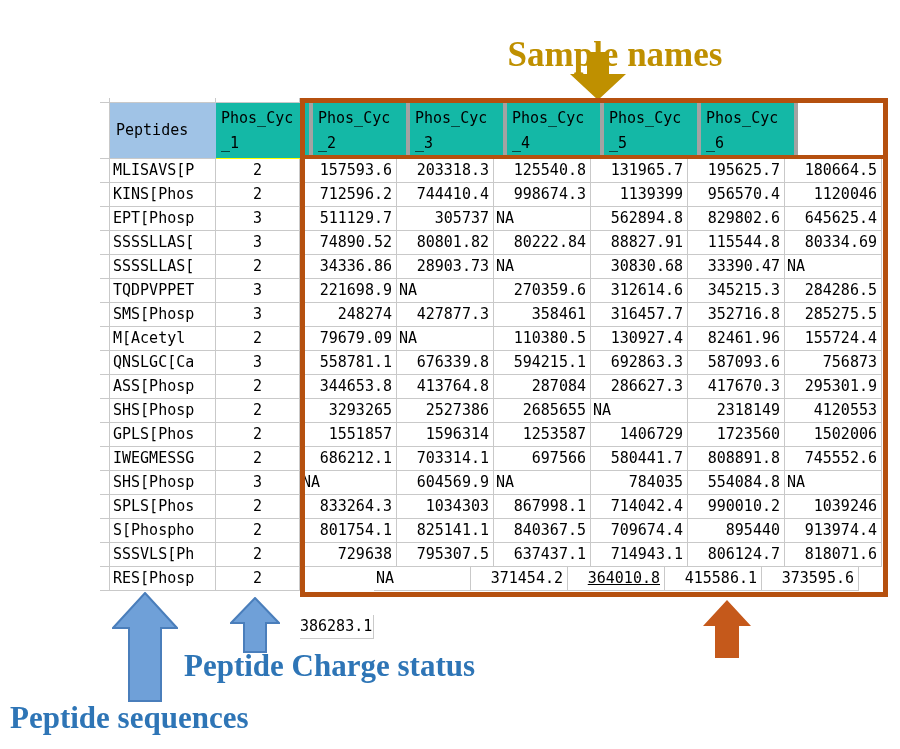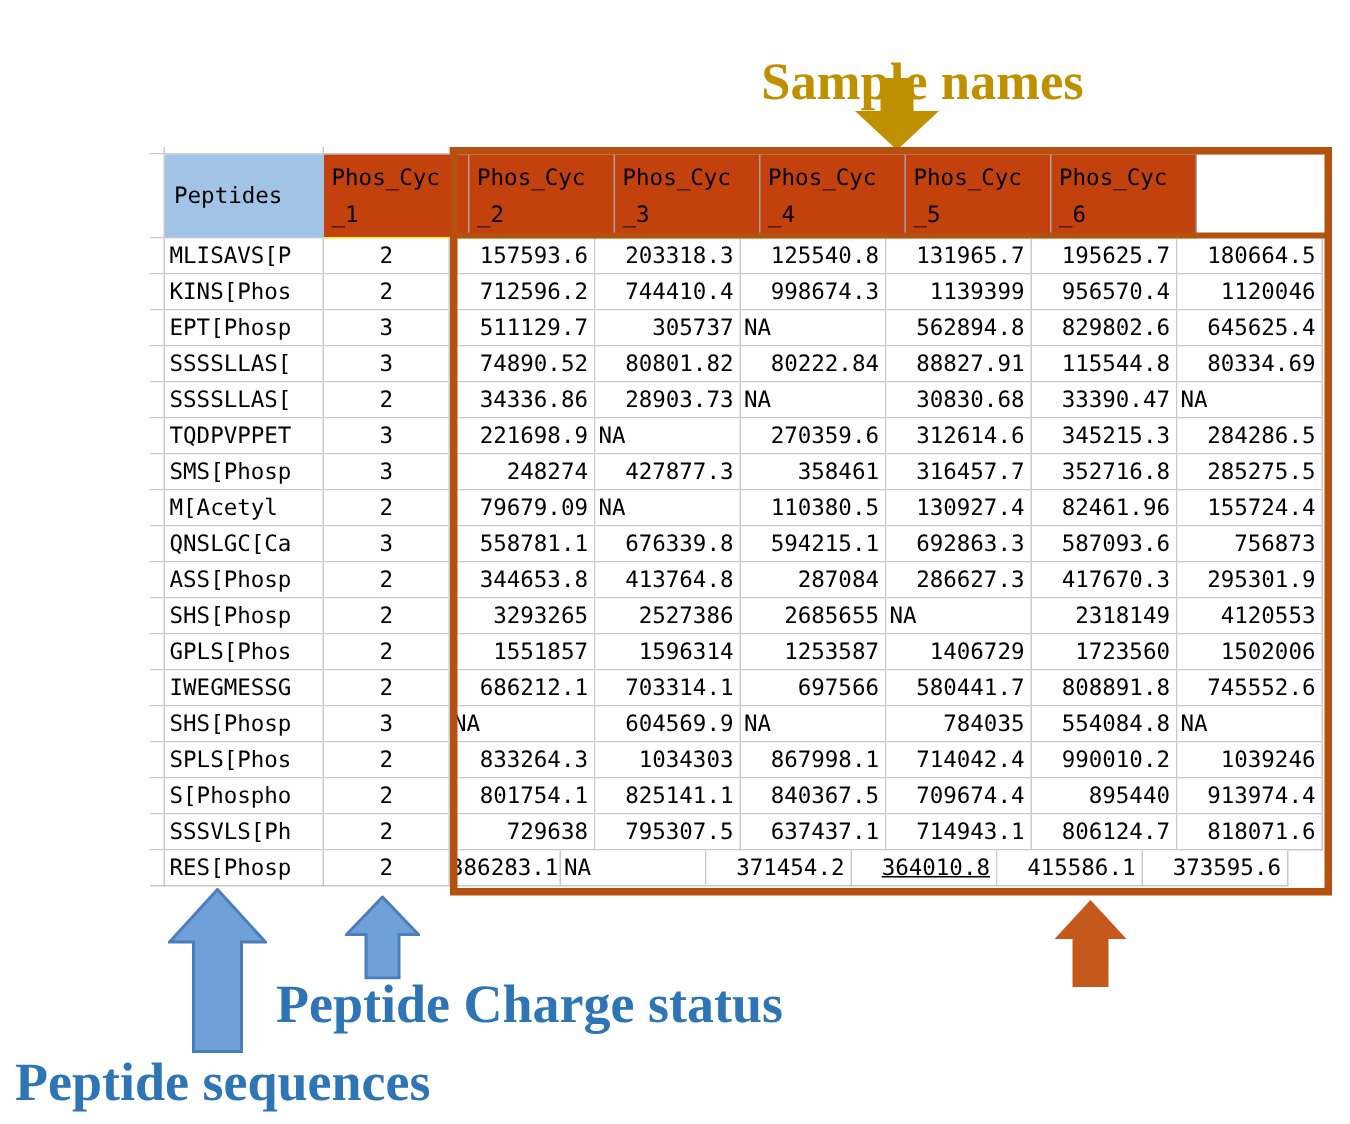--- a/index.html
+++ b/index.html
@@ -1,33 +1,33 @@
 <!DOCTYPE html>
 <html><head>
 <meta charset="utf-8">
 <style>
   html,body{margin:0;padding:0;background:#ffffff;}
   .canvas{position:relative;width:900px;height:749px;background:#ffffff;overflow:hidden;
           font-family:"Liberation Serif",serif;}
   .annot{position:absolute;font-weight:bold;white-space:nowrap;}
   .annot.gold{color:#BF9000;font-size:35px;}
-  .annot.blue{color:#2E75B6;font-size:36px;}
+  .annot.blue{color:#2E75B6;font-size:31px;}
   .annot.rust{color:#8C3A10;font-size:31px;}
   .arrow{position:absolute;}
   .sheet{position:absolute;left:100px;top:98px;
          font-family:"DejaVu Sans Mono",monospace;font-size:15px;color:#000;}
   .r{display:flex;}
   .c{box-sizing:border-box;border-right:1px solid #C9C9C9;border-bottom:1px solid #C9C9C9;
      overflow:hidden;white-space:nowrap;background:#fff;flex:none;line-height:23px;}
   .fill .c{border-bottom:1px solid #C9C9C9;}
   .hdr .c{height:56px;}
   .hdr .bluecell{background:#A0C3E6;display:flex;align-items:center;}
   .hdr .bluecell.pep{padding-left:6px;border-right:1px solid #A0C3E6;}
   .hdr .bluecell.chg{justify-content:center;}
-  .hdr .yellowcell{background:#c2410c;border-right:1px solid #a3a3a3;border-bottom:1px solid #FFFF00;
+  .hdr .yellowcell{background:#14b8a6;border-right:4px solid #a3a3a3;border-bottom:1px solid #FFFF00;
                    padding:3px 0 0 5px;line-height:25px;}
   .body .c{height:24px;}
   .cell-num{text-align:right;padding-right:4px;}
   .cell-na{text-align:left;padding-left:2px;}
   .cell-pep{text-align:left;padding-left:3px;}
   .cell-chg{text-align:center;}
   .matrix-outline{position:absolute;left:300px;top:98px;width:588px;height:499px;
                   box-sizing:border-box;border:5px solid #B5500F;pointer-events:none;}
   .matrix-divider{position:absolute;left:300px;top:155px;width:588px;height:4px;
                   background:#B5500F;pointer-events:none;}
@@ -267,21 +267,21 @@
           <div class="c cell-num" style="width: 97px;">795307.5</div>
           <div class="c cell-num" style="width: 97px;">637437.1</div>
           <div class="c cell-num" style="width: 97px;">714943.1</div>
           <div class="c cell-num" style="width: 97px;">806124.7</div>
           <div class="c cell-num" style="width: 97px;">818071.6</div>
         </div>
         <div class="r body">
           <div class="c " style="width: 10px;"></div>
           <div class="c cell-pep" style="width: 106px;">RES[Phosp</div>
           <div class="c cell-chg" style="width: 84px;">2</div>
-          <div class="c cell-num" style="width: 74px;">386283.1</div>
+          <div class="c cell-num" style="width: 74px; margin-top: 48px;">386283.1</div>
           <div class="c cell-na" style="width: 97px;">NA</div>
           <div class="c cell-num" style="width: 97px;">371454.2</div>
           <div class="c cell-num" style="width: 97px; text-decoration: underline;">364010.8</div>
           <div class="c cell-num" style="width: 97px;">415586.1</div>
           <div class="c cell-num" style="width: 97px;">373595.6</div>
         </div>
       </div>
   </div>
 
   <div class="matrix-outline"></div>

